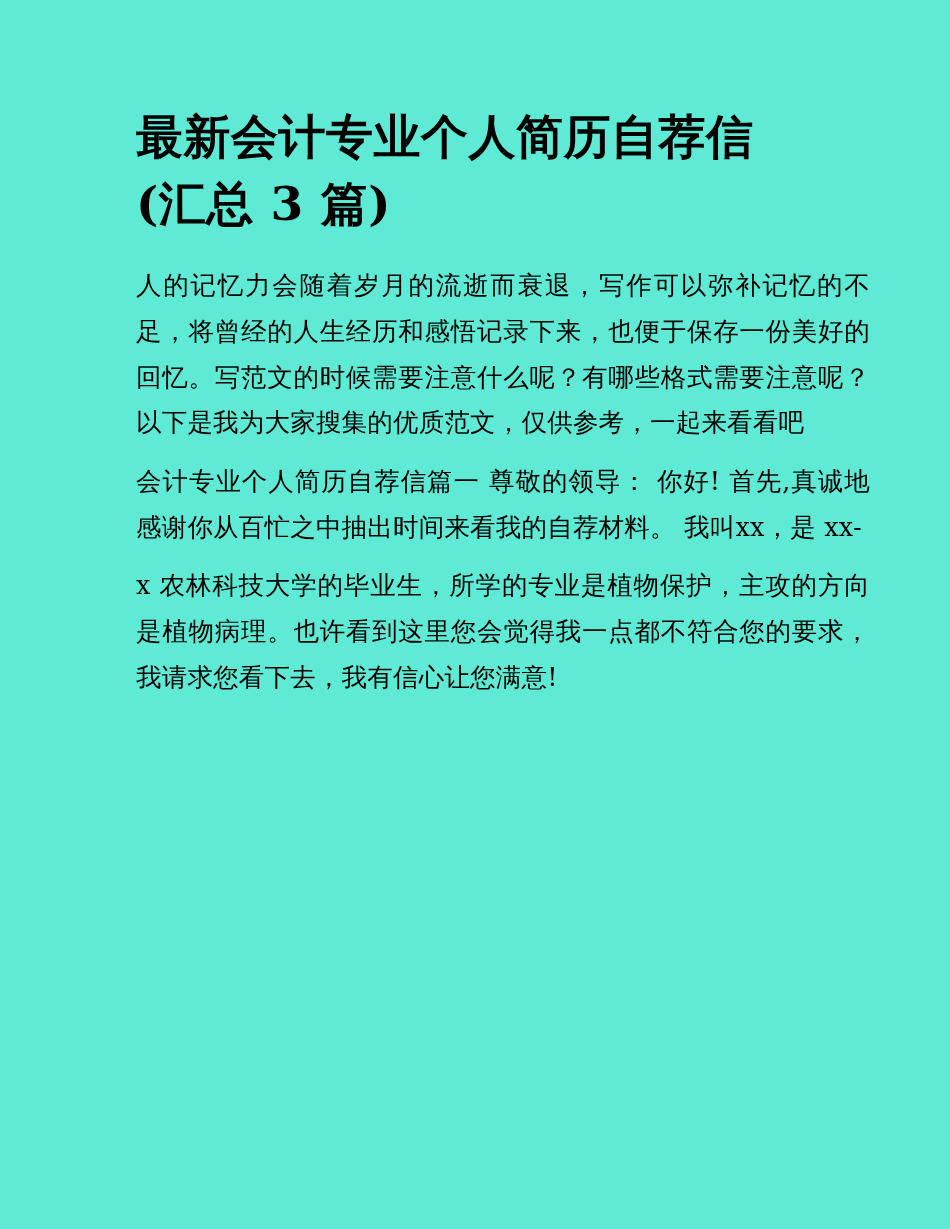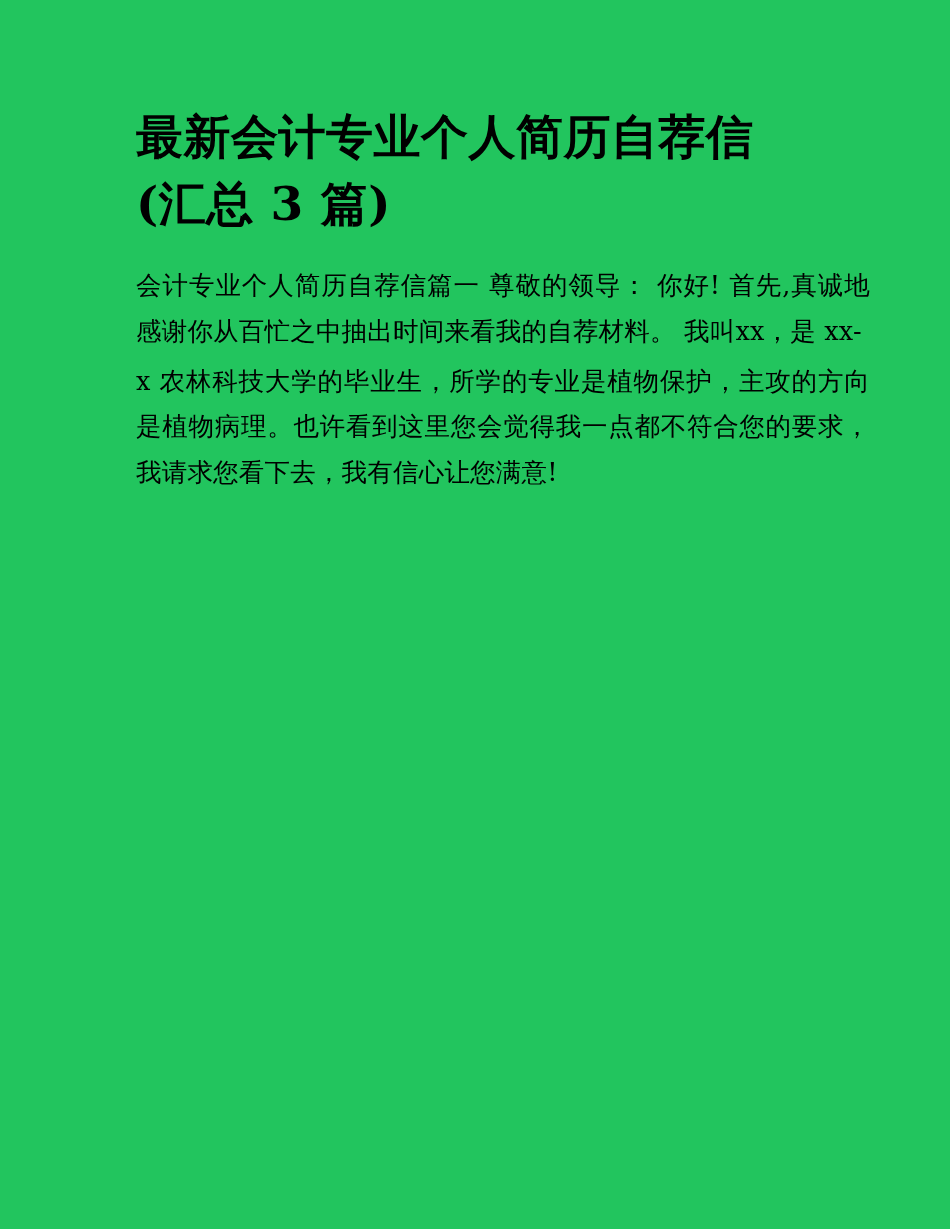--- a/index.html
+++ b/index.html
@@ -12,21 +12,21 @@
     height: 1229px;
     font-family: "DejaVu Serif", "Liberation Serif", serif;
     color: #000000;
     overflow: hidden;
   }
   .page {
     width: 950px;
     height: 1229px;
     box-sizing: border-box;
     padding: 104px 80px 0 136px;
-    background: #22c55e;
+    background: #5eead4;
   }
   .doc-title {
     font-family: "DejaVu Serif", "Liberation Serif", serif;
     font-size: 47px;
     font-weight: 700;
     line-height: 1.42;
     letter-spacing: 0.5px;
     margin: 0 0 26px 0;
     color: #000;
   }
@@ -38,30 +38,31 @@
     font-family: "DejaVu Serif", "Liberation Serif", serif;
     font-size: 25.5px;
     line-height: 1.79;
     margin: 0;
     text-align: justify;
     text-justify: inter-ideograph;
     color: #000;
     letter-spacing: 0.2px;
   }
   .para + .para {
-    margin-top: 4px;
+    margin-top: 13px;
   }
   .p-indent-none { text-indent: 0; }
 </style>
 </head>
 <body>
 
 <div class="page">
 
   <h1 class="doc-title">
     <span class="line">最新会计专业个人简历自荐信</span>
     <span class="line">(汇总 3 篇)</span>
   </h1>
 
+  <p class="para p-indent-none">人的记忆力会随着岁月的流逝而衰退，写作可以弥补记忆的不足，将曾经的人生经历和感悟记录下来，也便于保存一份美好的回忆。写范文的时候需要注意什么呢？有哪些格式需要注意呢？以下是我为大家搜集的优质范文，仅供参考，一起来看看吧</p>
   <p class="para p-indent-none">会计专业个人简历自荐信篇一 尊敬的领导： 你好! 首先,真诚地感谢你从百忙之中抽出时间来看我的自荐材料。 我叫xx，是 xx-</p>
   <p class="para p-indent-none">x 农林科技大学的毕业生，所学的专业是植物保护，主攻的方向是植物病理。也许看到这里您会觉得我一点都不符合您的要求，我请求您看下去，我有信心让您满意!</p>
 
 </div>
 
 </body></html>

